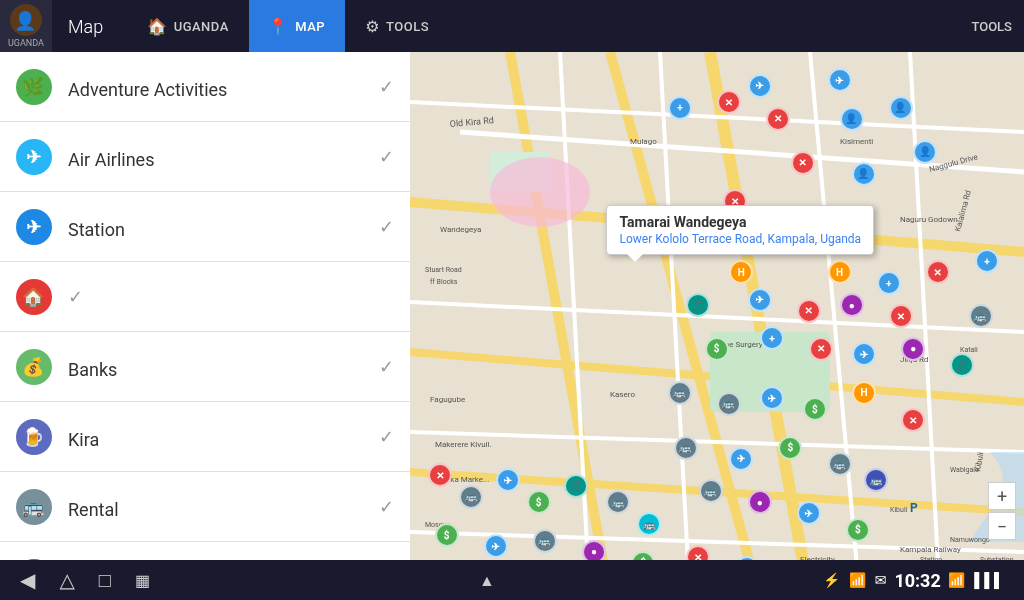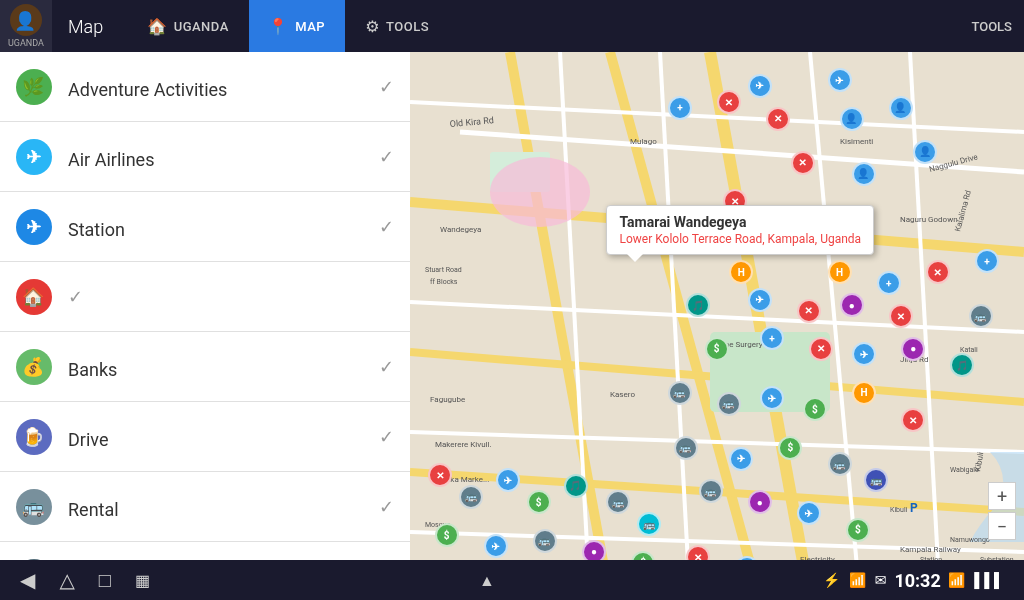--- a/index.html
+++ b/index.html
@@ -129,21 +129,21 @@
       z-index: 10;
       min-width: 200px;
     }
     #map-tooltip .tooltip-title {
       font-size: 14px;
       font-weight: bold;
       color: #333;
     }
     #map-tooltip .tooltip-addr {
       font-size: 12px;
-      color: #ef4444;
+      color: #3b82f6;
       margin-top: 2px;
     }
     #map-tooltip::after {
       content: '';
       position: absolute;
       bottom: -8px;
       left: 20px;
       width: 0; height: 0;
       border-left: 8px solid transparent;
       border-right: 8px solid transparent;
@@ -303,21 +303,21 @@
     </div>
 
     <div class="category-item">
       <div class="cat-icon" style="background:#66bb6a;">💰</div>
       <span class="cat-label">Banks</span>
       <span class="cat-check">✓</span>
     </div>
 
     <div class="category-item">
       <div class="cat-icon" style="background:#5c6bc0;">🍺</div>
-      <span class="cat-label">Drive</span>
+      <span class="cat-label">Kira</span>
       <span class="cat-check">✓</span>
     </div>
 
     <div class="category-item">
       <div class="cat-icon" style="background:#78909c;">🚌</div>
       <span class="cat-label">Rental</span>
       <span class="cat-check">✓</span>
     </div>
 
     <div class="category-item">

